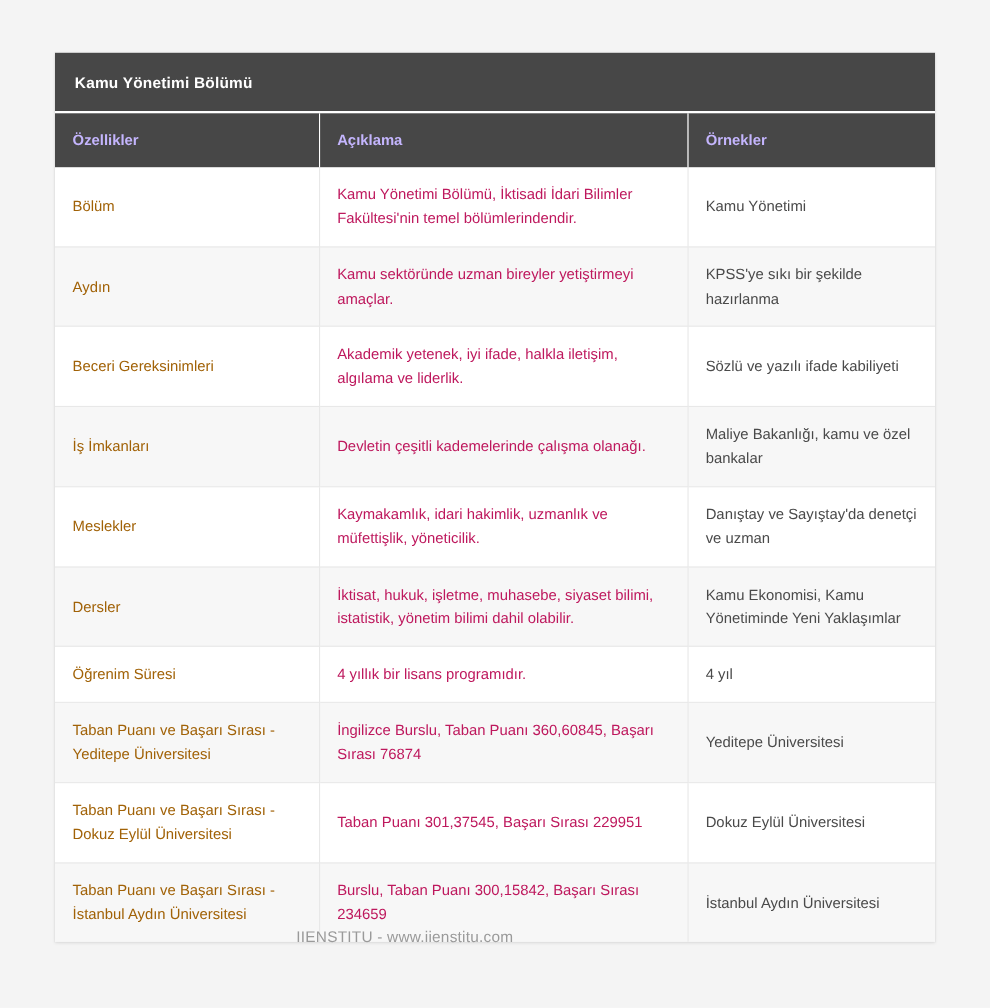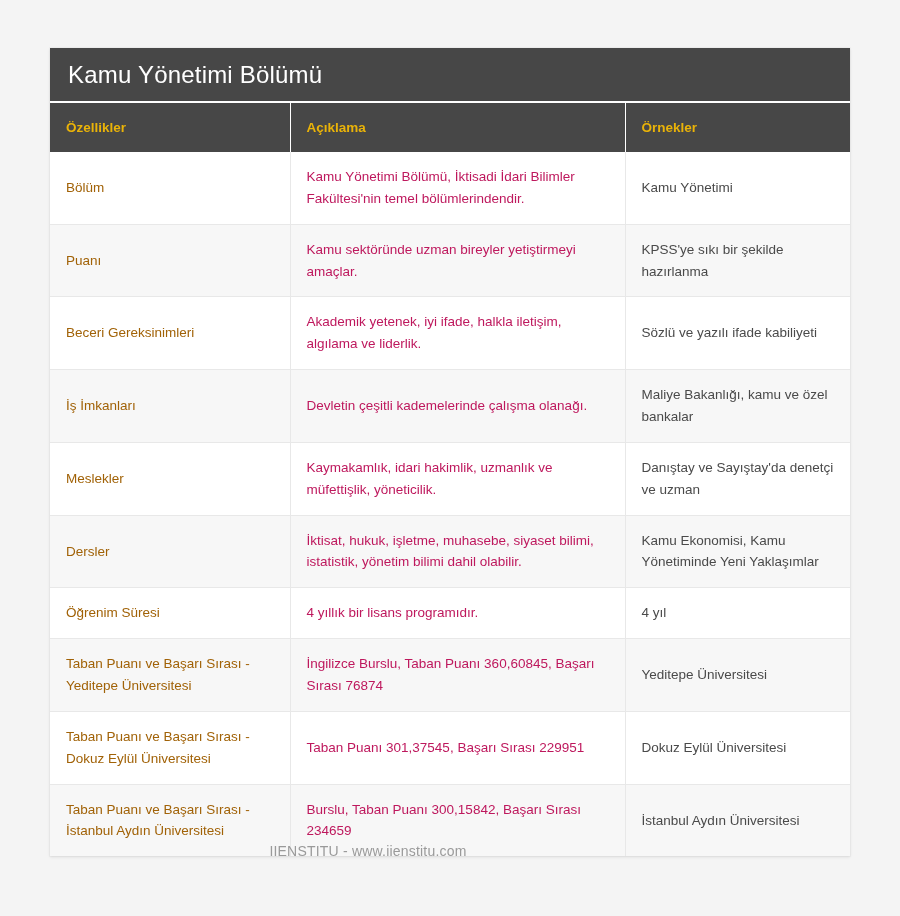--- a/index.html
+++ b/index.html
@@ -35,22 +35,22 @@
   .title-bar {
     background: #474747;
     height: 53px;
     display: flex;
     align-items: center;
     padding: 0 0 0 18px;
   }
 
   .title-bar h1 {
     color: #ffffff;
-    font-size: 24px;
-    font-weight: normal;
+    font-size: 14px;
+    font-weight: bold;
     letter-spacing: 0.2px;
     line-height: 1;
   }
 
   .title-sep {
     height: 2px;
     background: #ffffff;
     width: 100%;
   }
 
@@ -60,21 +60,21 @@
     border-collapse: collapse;
     table-layout: fixed;
   }
 
   col.c1 { width: 240px; }
   col.c2 { width: 335px; }
   col.c3 { width: 225px; }
 
   thead th {
     background: #474747;
-    color: #eab308;
+    color: #c4b5fd;
     font-size: 13.5px;
     font-weight: bold;
     text-align: left;
     padding: 17px 16px 17px 16px;
     border-right: 1px solid #ffffff;
     vertical-align: middle;
   }
 
   thead th:last-child { border-right: none; }
 
@@ -138,21 +138,21 @@
       </thead>
       <tbody>
 
         <tr>
           <td class="col-feature">Bölüm</td>
           <td class="col-desc">Kamu Yönetimi Bölümü, İktisadi İdari Bilimler Fakültesi'nin temel bölümlerindendir.</td>
           <td class="col-example">Kamu Yönetimi</td>
         </tr>
 
         <tr class="alt">
-          <td class="col-feature">Puanı</td>
+          <td class="col-feature">Aydın</td>
           <td class="col-desc">Kamu sektöründe uzman bireyler yetiştirmeyi amaçlar.</td>
           <td class="col-example">KPSS'ye sıkı bir şekilde hazırlanma</td>
         </tr>
 
         <tr>
           <td class="col-feature">Beceri Gereksinimleri</td>
           <td class="col-desc">Akademik yetenek, iyi ifade, halkla iletişim, algılama ve liderlik.</td>
           <td class="col-example">Sözlü ve yazılı ifade kabiliyeti</td>
         </tr>
 

